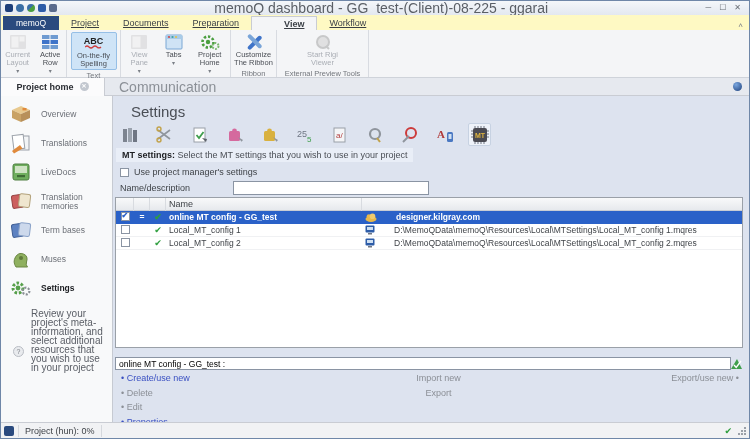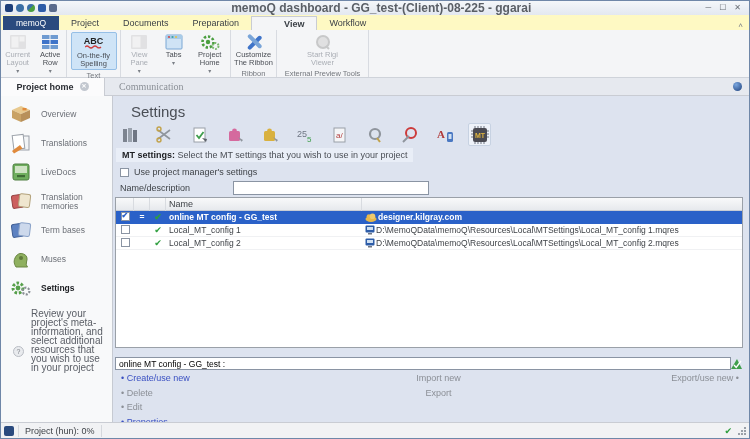--- a/index.html
+++ b/index.html
@@ -10,30 +10,30 @@
 
   
   .titlebar { position:absolute; top:0; left:0; right:0; height:14px;
               background:linear-gradient(#f4f7fa,#e3e8f0);
               display:flex; align-items:center; }
   .qat { display:flex; gap:3px; padding-left:4px; align-items:center; }
   .qicon { width:8px; height:8px; border-radius:2px; }
   .qi1 { background:#1d3f7a; } .qi2 { background:#3a6ea5; border-radius:50%; }
   .qi3 { background:linear-gradient(135deg,#3a6ea5 50%,#4a9e3f 50%); border-radius:50%; }
   .qi4 { background:#2d5ca8; } .qi5 { background:#5a6b8c; }
-  .wtitle { flex:1; text-align:center; font-size:12px; color:#5a5f66;font-weight:bold; }
+  .wtitle { flex:1; text-align:center; font-size:14px; color:#5a5f66; }
   .winbtns { display:flex; gap:8px; padding-right:8px; color:#6a6f76; font-size:8px; }
   .winbtns span { cursor:default; line-height:10px; }
 
   
   .tabrow { position:absolute; top:14px; left:0; right:0; height:15px; background:#fef9c3;
             display:flex; align-items:flex-end; }
   .apptab { width:56px; height:14px; background:#2a4a7e; color:#fff; text-align:center;
             line-height:14px; font-size:8.5px; margin-left:2px; }
-  .rtab { padding:0 12px; height:14px; line-height:14px; font-size:9px; color:#3a3f46; }
+  .rtab { padding:0 12px; height:14px; line-height:14px; font-size:9px; color:#3a3f46;text-decoration:underline; }
   .rtab.active { background:#f4f5f7; border:1px solid #c9ccd3; border-bottom:none; font-weight:bold;padding-left:32px; }
   .collapse { margin-left:auto; padding-right:6px; color:#7a7f86; font-size:8px; }
 
   
   .ribbon { position:absolute; top:29px; left:0; right:0; height:48px; background:#f4f5f7;
             border-bottom:1px solid #cfd3da; display:flex; }
   .rgroup { display:flex; flex-direction:column; border-right:1px solid #d8dbe1; }
   .rbtns { flex:1; display:flex; align-items:flex-start; justify-content:center; padding-top:2px; }
   .rglabel { text-align:center; font-size:7.5px; color:#73777d; padding:1px 4px 2px; }
   .rbtn { display:flex; flex-direction:column; align-items:center; padding:1px 2px;
@@ -47,21 +47,21 @@
   .abc { font-weight:bold; font-size:9px; color:#222; line-height:8px; }
 
   
   .doctabs { position:absolute; top:77px; left:0; right:0; height:18px; background:#e6e9ef;
              border-bottom:1px solid #c9ccd3; display:flex; align-items:center; }
   .phtab { width:104px; height:18px; background:#fbfbfc; border-right:1px solid #c9ccd3;
            display:flex; align-items:center; justify-content:center; gap:6px;
            font-weight:bold; color:#2a2d33; }
   .tclose { width:9px; height:9px; border-radius:50%; background:#c2c7cf; color:#fff;
             font-size:6px; line-height:9px; text-align:center; }
-  .commtab { padding:0 14px; color:#8b9097; font-size:10px;font-family:Liberation Serif, serif; }
+  .commtab { padding:0 14px; color:#8b9097; font-size:14px; }
   .globe { margin-left:auto; margin-right:7px; width:9px; height:9px; border-radius:50%;
            background:radial-gradient(circle at 35% 30%,#7aa7e0,#1d3f7a); }
 
   
   .sidebar { position:absolute; top:95px; left:0; width:112px; bottom:16px;
              background:#f8f9fa; border-right:1px solid #c6cad2; overflow:hidden; }
   .sitem { height:29px; display:flex; align-items:center; gap:6px; padding-left:8px; cursor:default; }
   .sitem .sic { width:26px; height:24px; flex:none; }
   .sitem .slb { color:#6b6f76; font-size:8.5px; line-height:9px; }
   .sitem.active .slb { color:#1c1e22; font-weight:bold; }
@@ -97,21 +97,21 @@
   .trow, .thead { display:grid; grid-template-columns:18px 16px 16px 196px 1fr;
                   height:13px; align-items:center; }
   .thead { background:linear-gradient(#f8f9fa,#e6e9ed); border-bottom:1px solid #c8ccd4; height:13px;
            color:#3f4348; }
   .thead div { padding-left:3px; border-right:1px solid #d8dbe0; height:13px; line-height:13px; }
   .trow { border-bottom:1px solid #f0f1f3; font-size:8.5px; color:#3f4348; }
   .trow.selected { background:#2a61c8; color:#fff; font-weight:bold; border-bottom-color:#2a61c8; }
   .tc { padding-left:3px; overflow:hidden; white-space:nowrap; }
   .tc.center { text-align:center; padding-left:0; }
   .okmark { color:#2e9e3e; font-size:9px; }
-  .pathcell { display:flex; align-items:center; gap:1px; overflow:hidden; white-space:nowrap; }
+  .pathcell { display:flex; align-items:center; gap:19px; overflow:hidden; white-space:nowrap; }
   .badge { font-weight:bold; color:#fff; }
 
   
   .selrow  { position:absolute; top:261px; left:2px; right:4px; height:14px; }
   .selrow input { width:616px; height:13px; border:1px solid #8a94a3; background:#fff;
                   font-size:8.5px; font-family:"Liberation Sans", sans-serif; padding:0 3px; }
   .applyic { position:absolute; right:2px; top:0px; }
   .cmds { position:absolute; top:277px; left:8px; right:8px; bottom:0; }
   .cmdcol-left a { display:block; margin-bottom:4.5px; }
   .cmdcol-center { position:absolute; left:255px; top:0; width:125px; text-align:center; }

